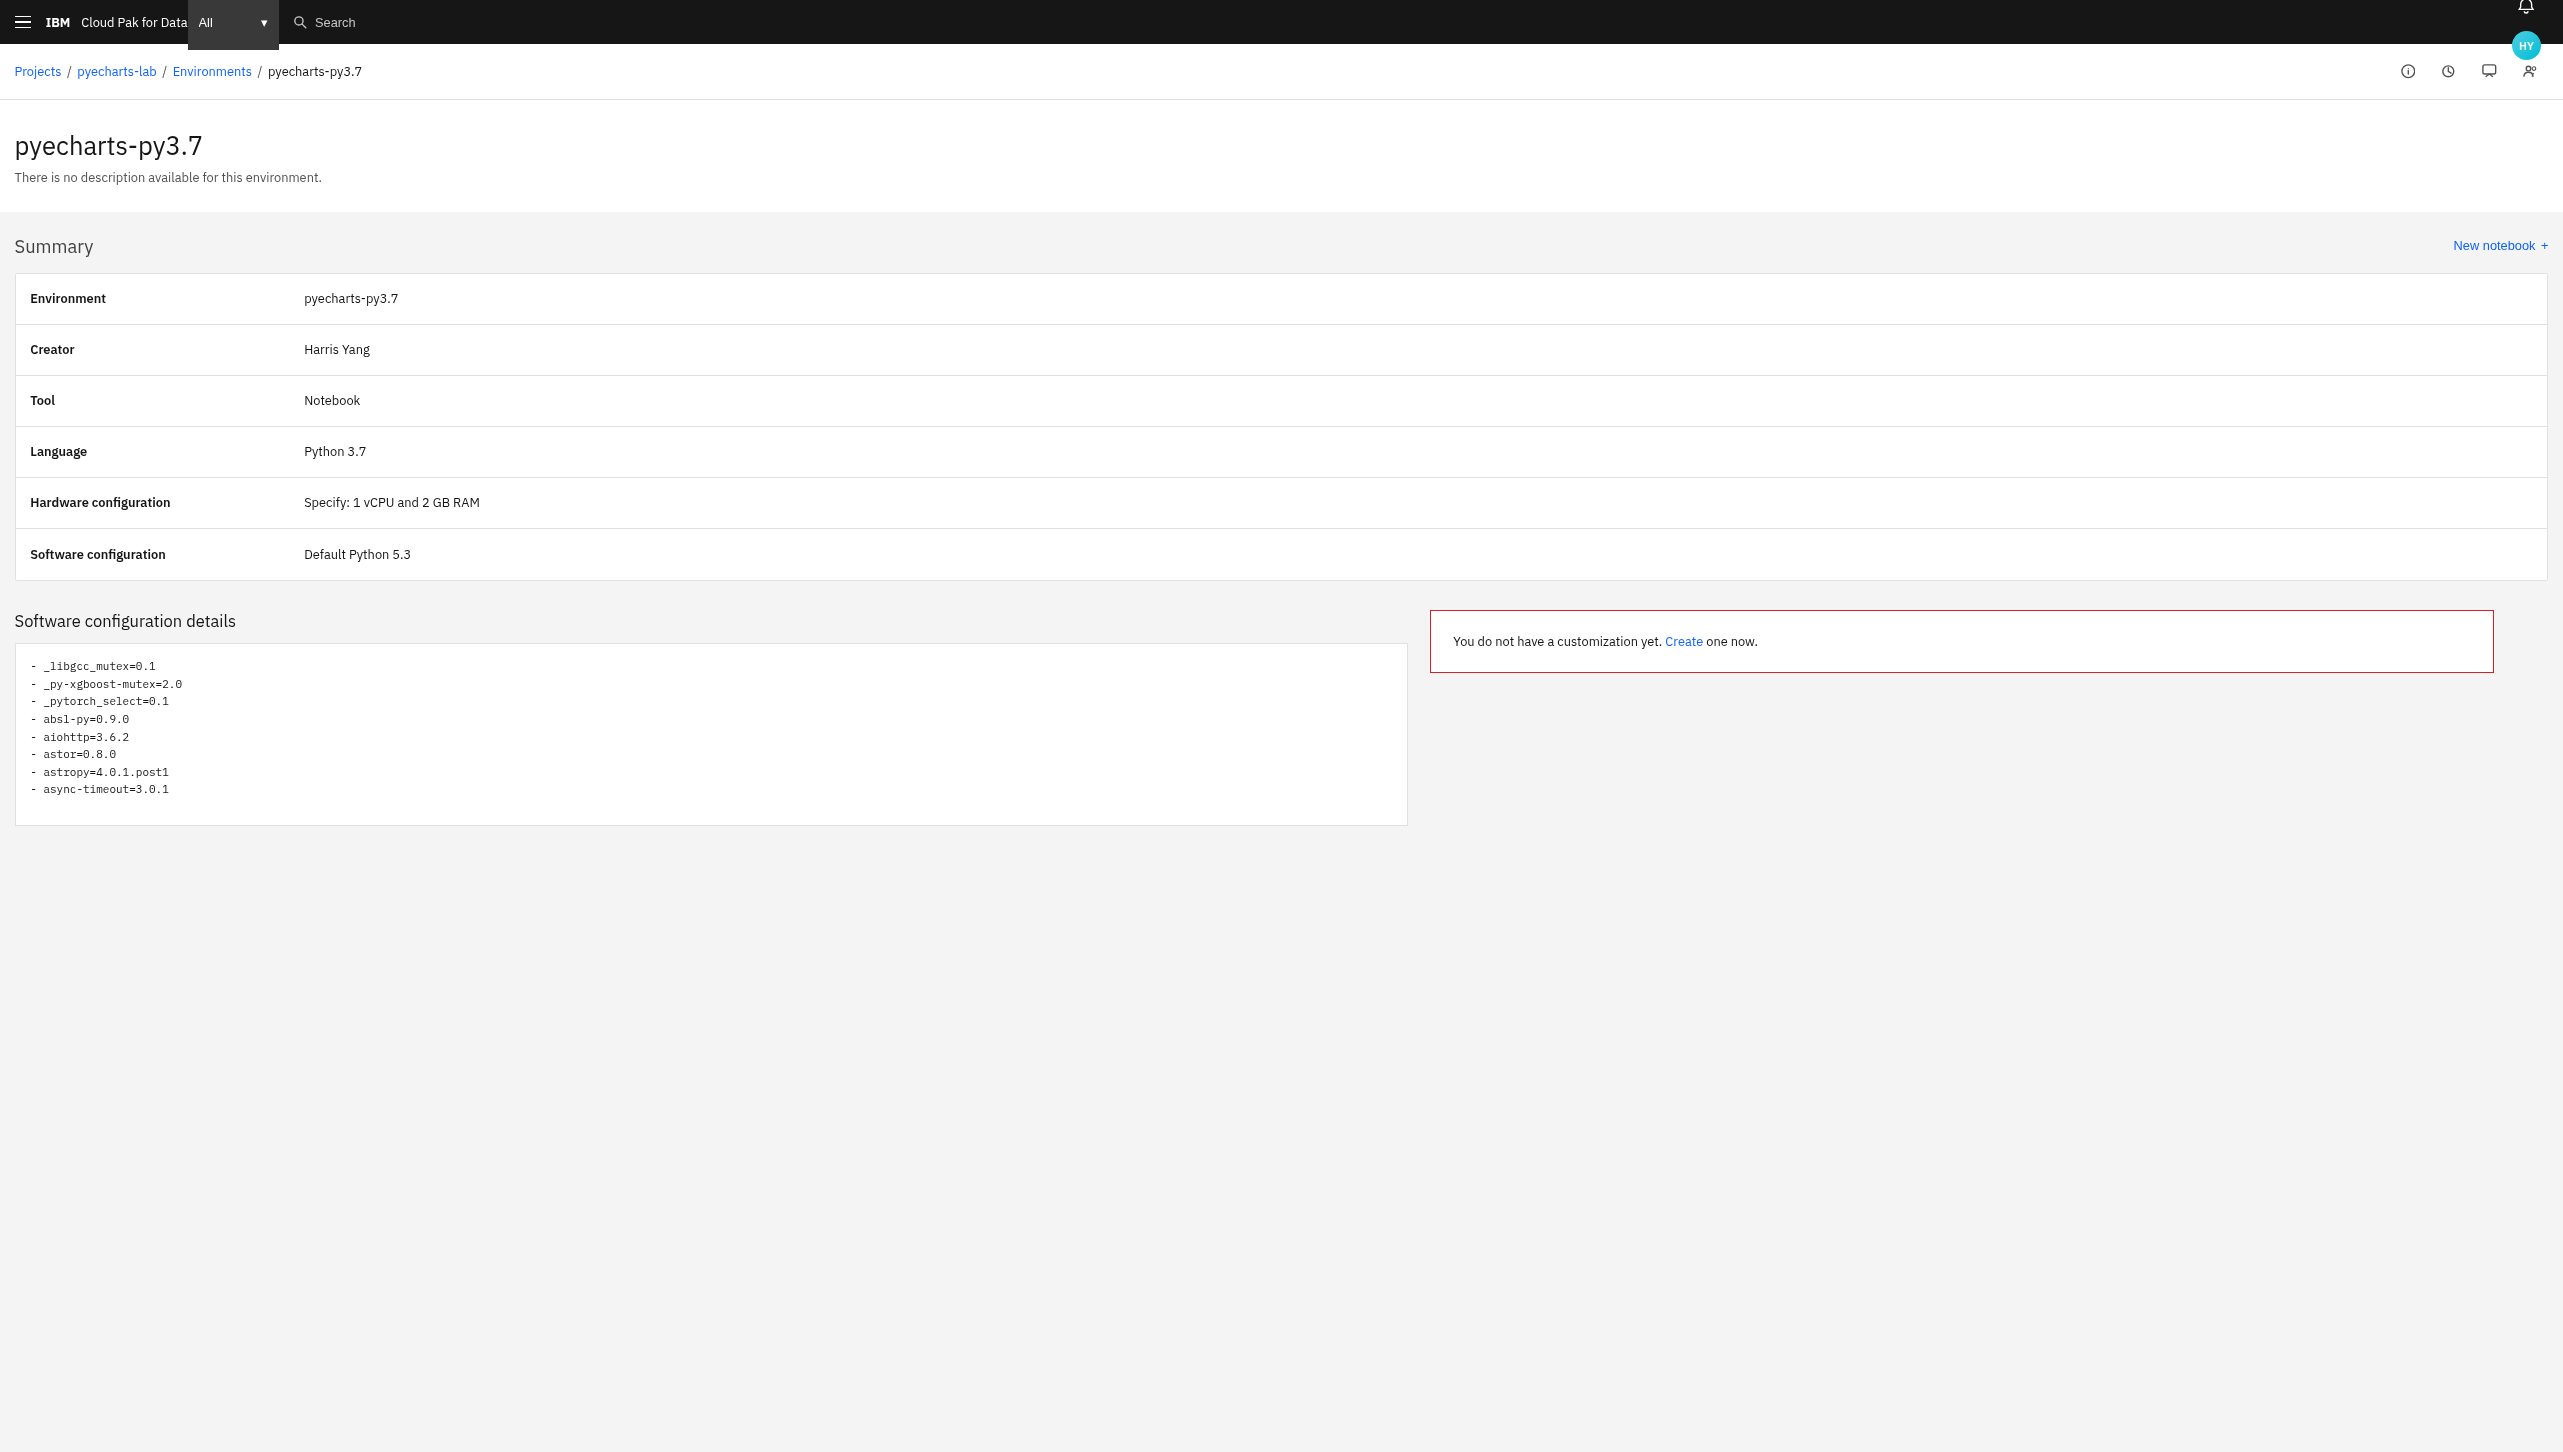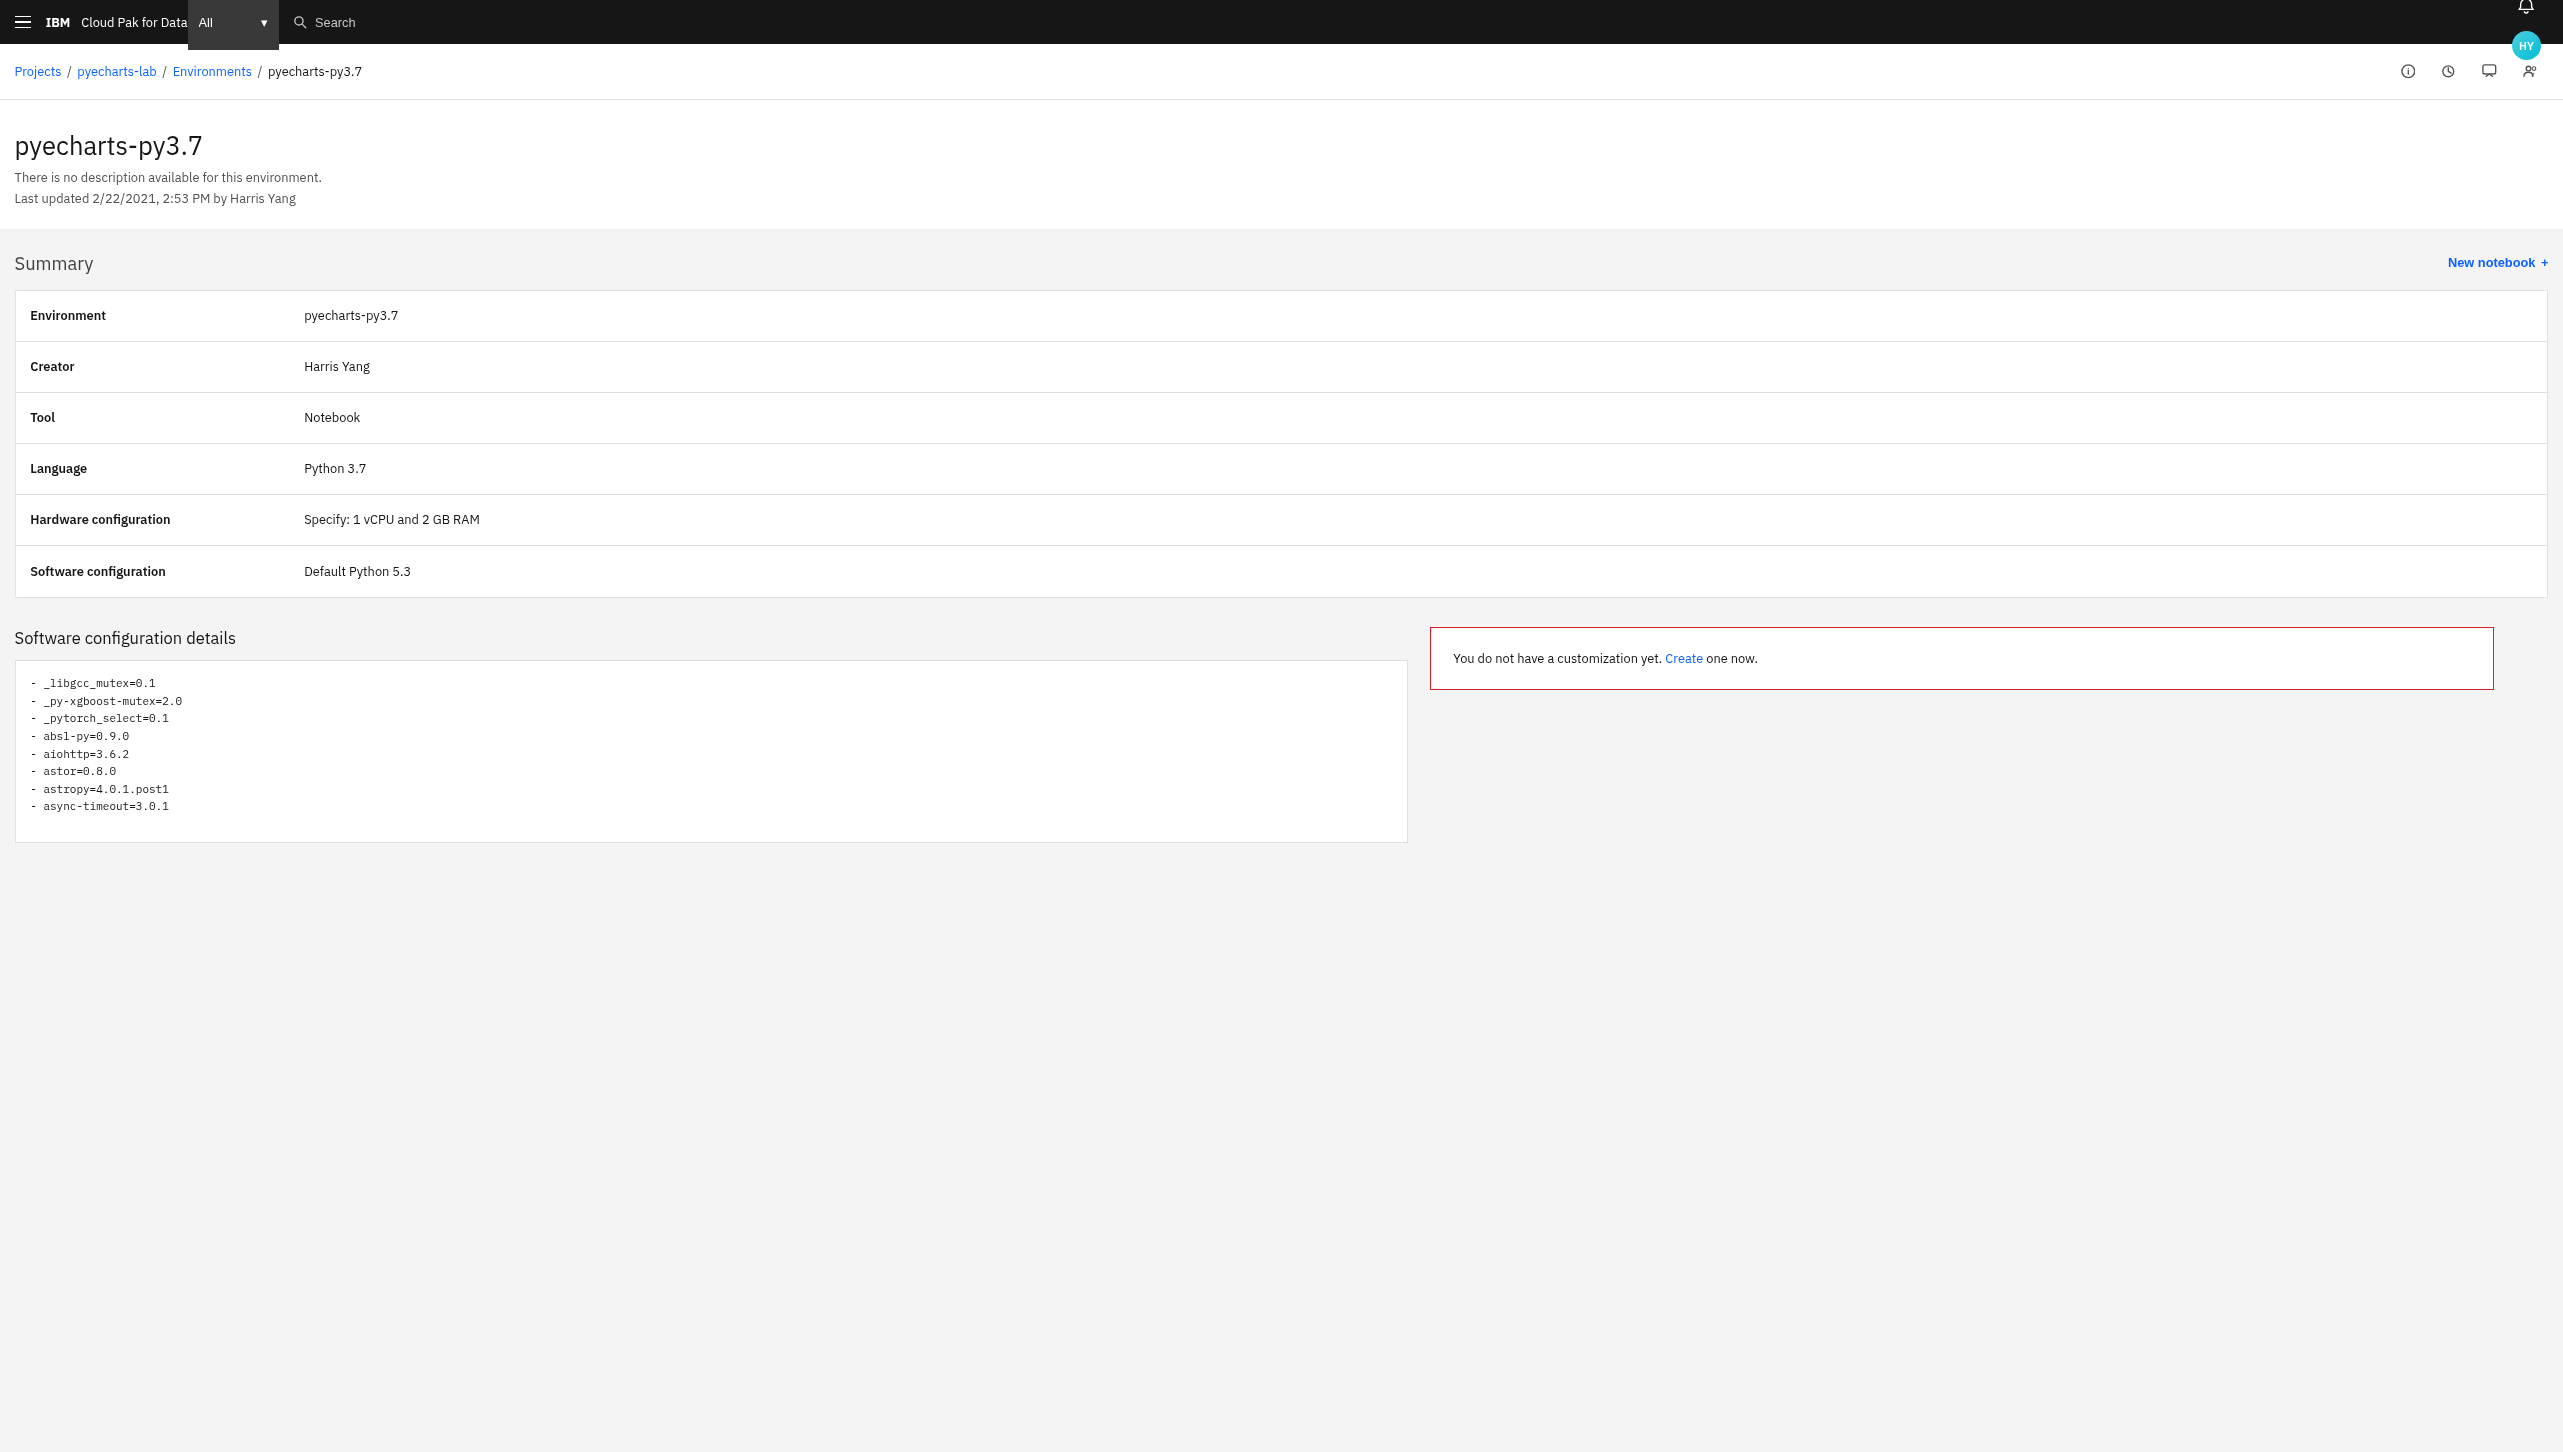--- a/index.html
+++ b/index.html
@@ -209,21 +209,20 @@
     .new-notebook-btn {
       display: flex;
       align-items: center;
       gap: 5.5px;
       color: #0f62fe;
       font-size: 12.8px;
       cursor: pointer;
       text-decoration: none;
       background: none;
       border: none;
-      font-weight: bold;
     }
 
     
     .summary-table {
       background: #fff;
       border: 0.9px solid #e0e0e0;
       border-radius: 1.8px;
       width: 100%;
     }
     .summary-row {
@@ -381,21 +380,20 @@
         <circle cx="12" cy="5" r="2" stroke="#525252" stroke-width="1.2"></circle>
         <path d="M10 14c0-2 1-3.5 2-4" stroke="#525252" stroke-width="1.2" fill="none"></path>
       </svg>
     </div>
   </div>
 </div>
 
 <div class="page-header">
   <h1 class="page-title">pyecharts-py3.7</h1>
   <p class="page-description">There is no description available for this environment.</p>
-  <p class="page-meta">Last updated 2/22/2021, 2:53 PM by Harris Yang</p>
 </div>
 
 <div class="main-content">
 
   <div class="summary-section">
     <div class="summary-header">
       <h2 class="summary-title">Summary</h2>
       <button class="new-notebook-btn">
         <span>New notebook</span>
         <span>+</span>

